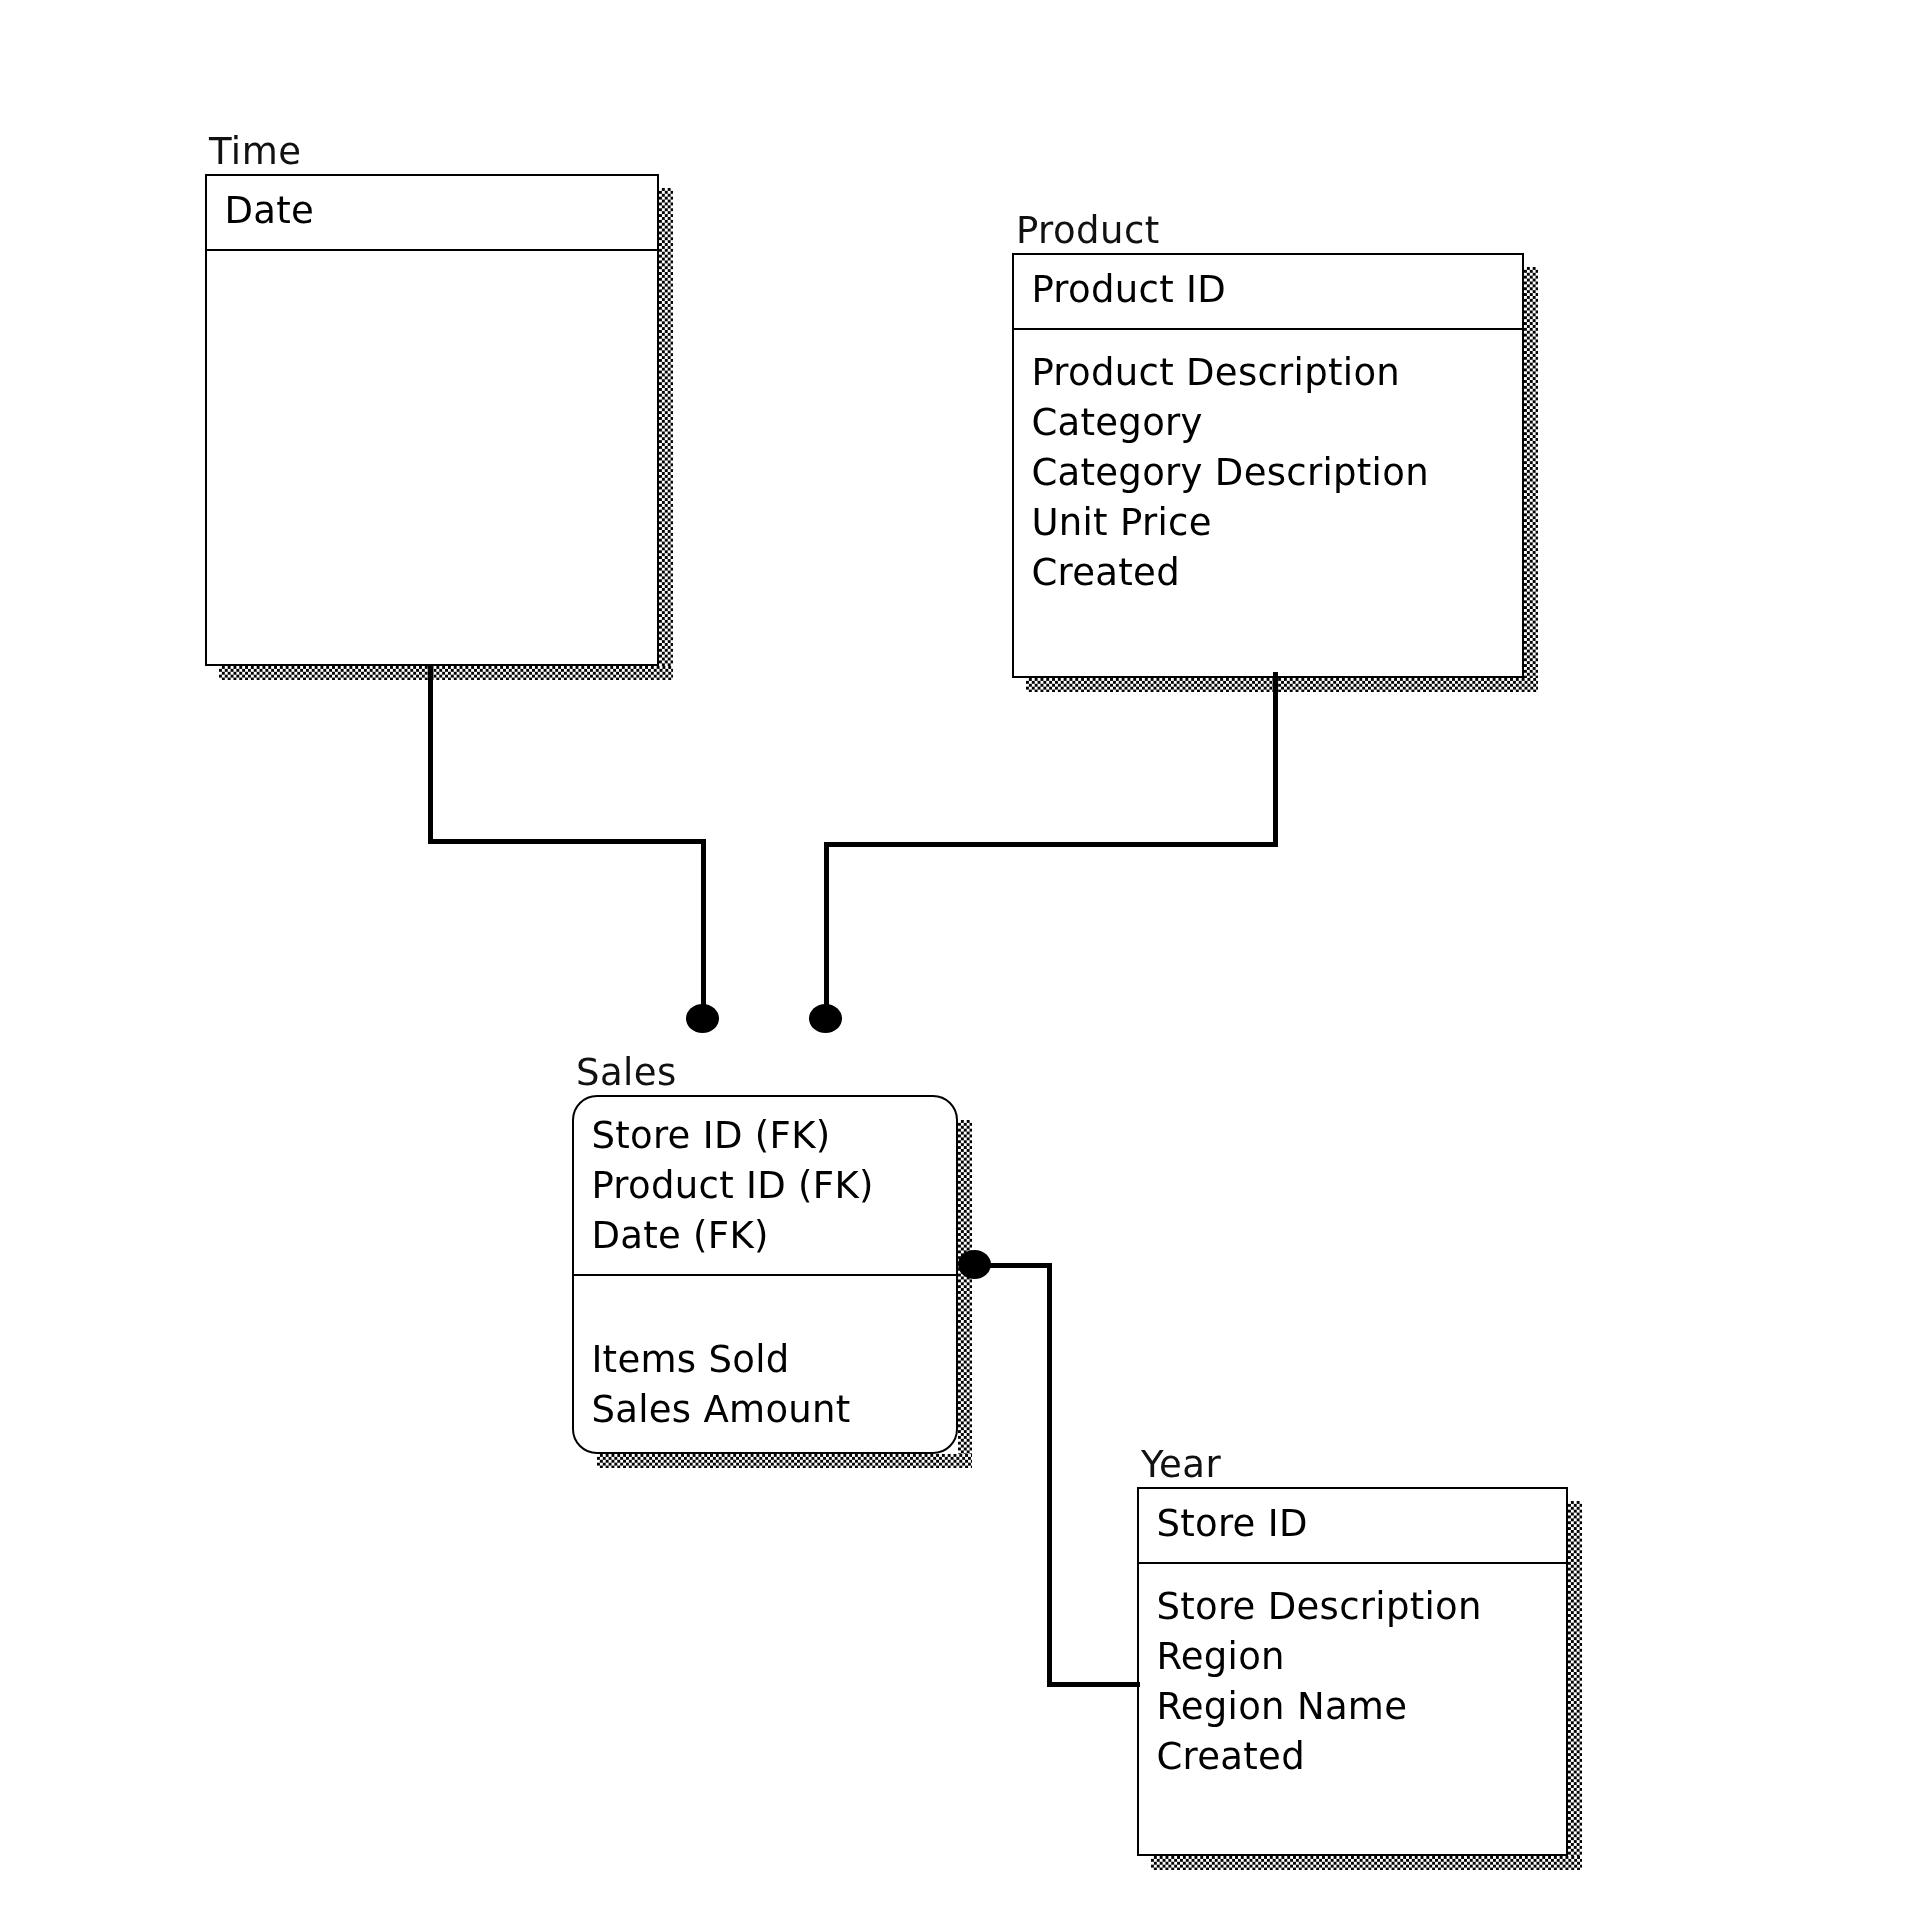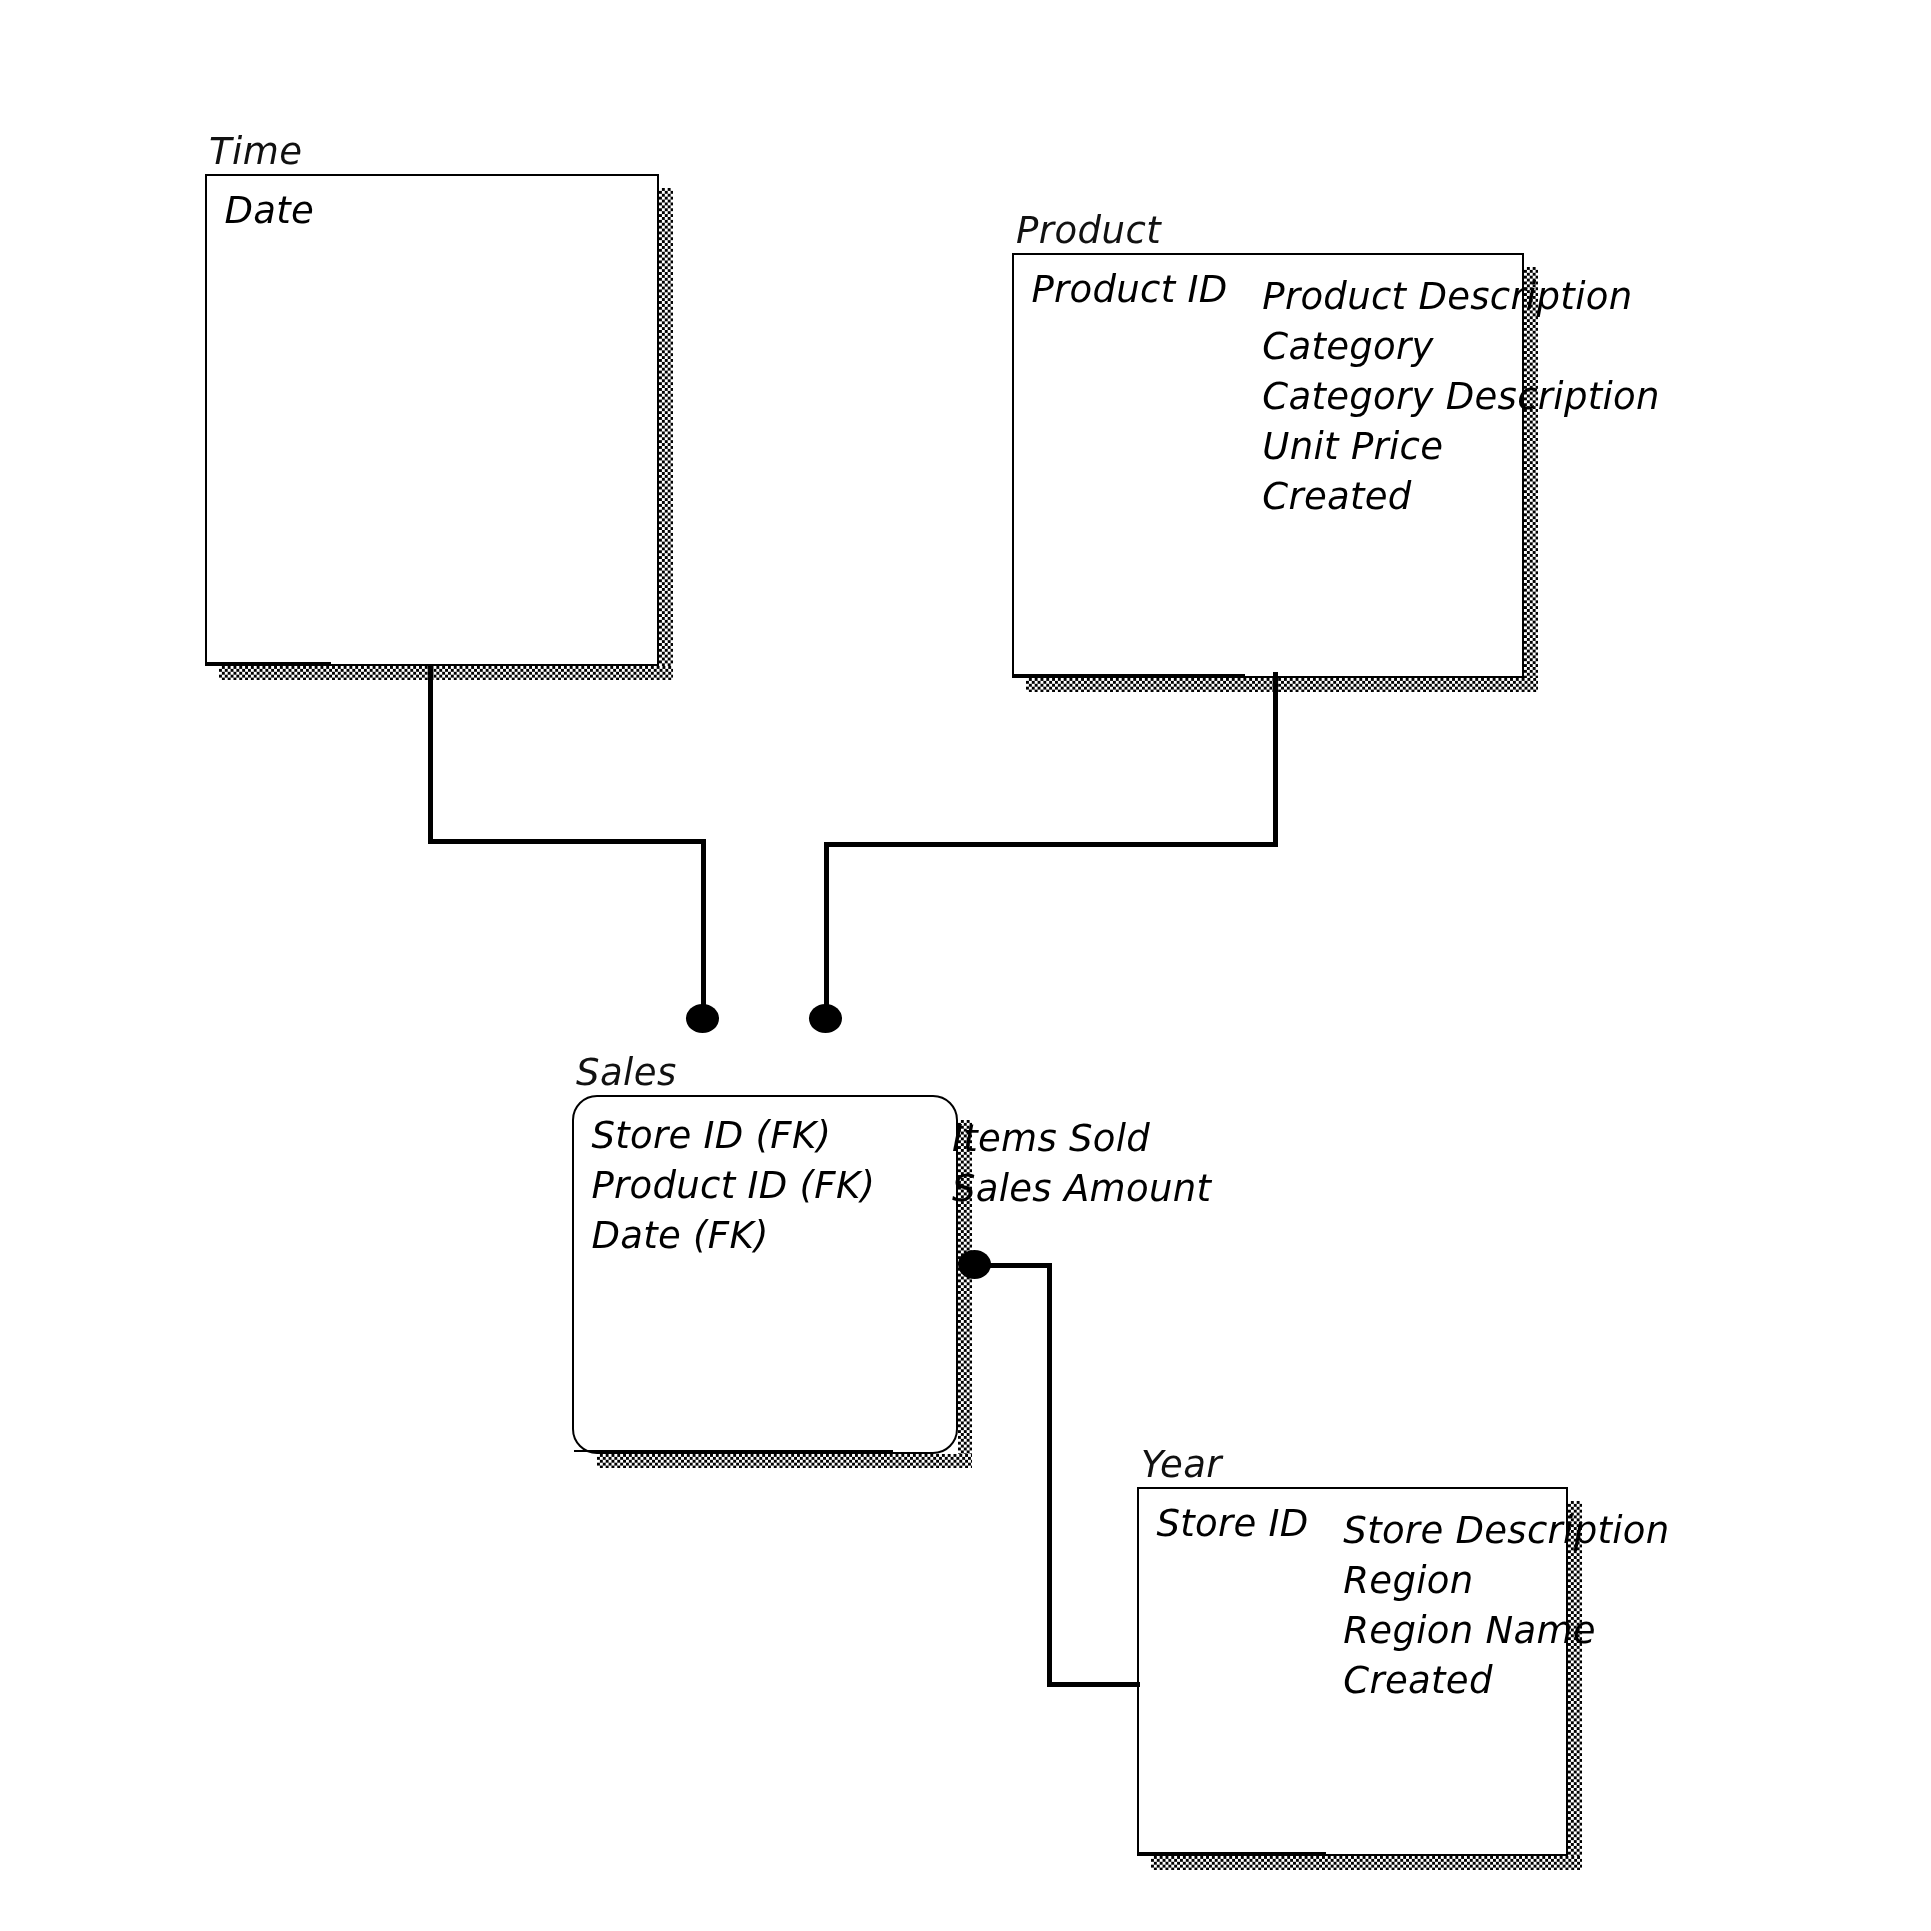--- a/index.html
+++ b/index.html
@@ -3,21 +3,21 @@
 <meta charset="utf-8">
 <title>ER Diagram</title>
 <style>
   html,body{margin:0;padding:0;background:#ffffff;}
   body{
     width:1931px;height:1931px;
     font-family:"DejaVu Sans","Liberation Sans",sans-serif;
     color:#000000;
     -webkit-font-smoothing:none;
   }
-  #canvas{position:relative;width:1931px;height:1931px;overflow:hidden;background:#fff;font-style:italic;}
+  #canvas{position:relative;width:1931px;height:1931px;overflow:hidden;background:#fff;}
 
   
   .entity{position:absolute;}
   .entity-title{
     position:absolute;
     left:3.9px;
     bottom:100%;
     margin-bottom:1.9px;
     white-space:nowrap;
     font-size:37px;
@@ -26,21 +26,21 @@
     color:#111;
   }
   .entity-box{
     position:relative;
     box-sizing:border-box;
     border:2.9px solid #000;
     background:#ffffff;
     width:100%;
     height:100%;
     display:flex;
-    flex-direction:row;
+    flex-direction:column;
   }
   .entity-box.rounded{
     border-radius:25px;
     gap:42px;
   }
   
   .shadow{
     position:absolute;
     background-image:
       repeating-conic-gradient(#000 0% 25%, #ffffff 0% 50%);

